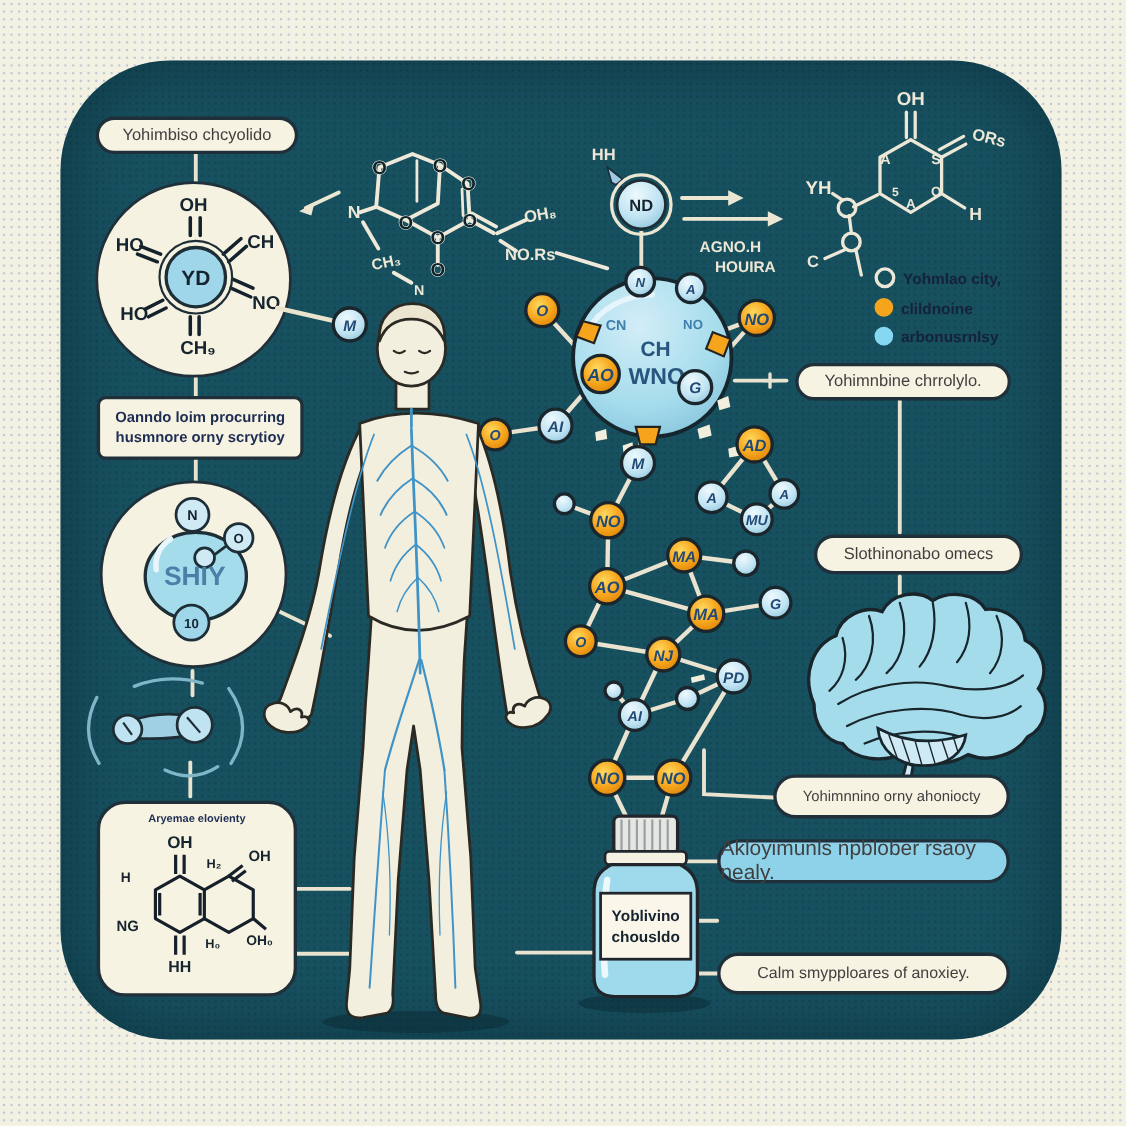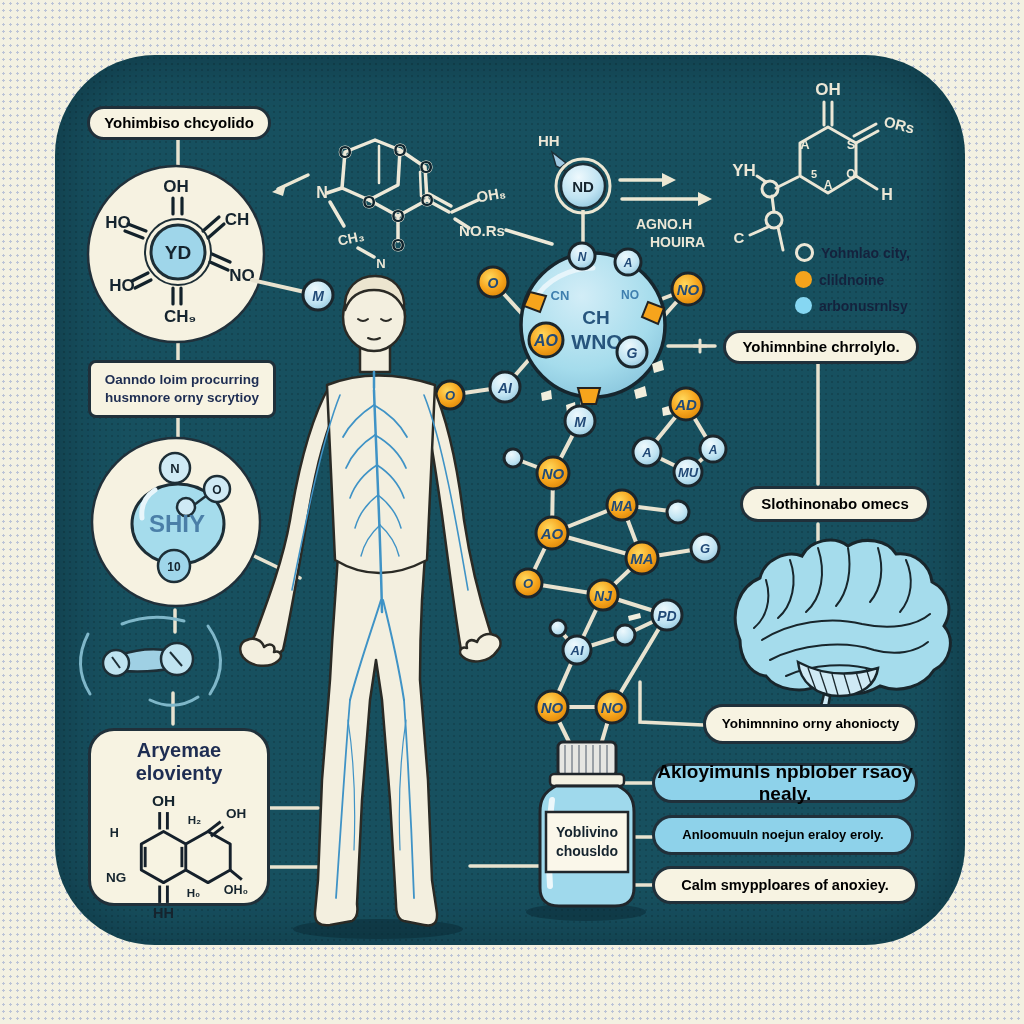--- a/index.html
+++ b/index.html
@@ -10,21 +10,21 @@
     background-size:7px 7px;}
   .panel{position:absolute;left:55px;top:55px;width:910px;height:890px;background:#17505f;
     border-radius:100px;box-shadow:inset 0 0 60px rgba(0,15,25,.4);}
   .panel::after{content:"";position:absolute;inset:0;border-radius:100px;
     background-image:radial-gradient(rgba(0,0,0,.14) 1px, transparent 1.2px);background-size:6px 6px;}
   .art{position:absolute;left:0;top:0;width:1024px;height:1024px;pointer-events:none;}
   .abs{position:absolute;box-sizing:border-box;}
   .title{left:250px;top:80px;width:500px;text-align:center;color:#f2eedd;font-size:36px;
     font-weight:bold;letter-spacing:1px;}
   .pill{background:#f7f3e2;border:3px solid #20303a;border-radius:22px;display:flex;
-    align-items:center;justify-content:center;color:#000000;font-weight:bold;text-align:center;
+    align-items:center;justify-content:center;color:#404040;font-weight:normal;
     line-height:1.15;}
   .pill.blue{background:#8ed2ea;}
   .boxy{background:#f7f3e2;border:3px solid #20303a;border-radius:8px;color:#1e2d52;
     font-weight:bold;text-align:center;}
   .legend{left:795px;top:243px;width:175px;}
   .legend .row{display:flex;align-items:center;gap:7px;margin-bottom:9px;}
   .legend .mk{width:17px;height:17px;border-radius:50%;flex:0 0 auto;}
   .mk.ring{background:transparent;border:3px solid #ece7d6;width:13px;height:13px;}
   .mk.orange{background:#f6a41c;}
   .mk.lblue{background:#86d7f2;}
@@ -423,21 +423,21 @@
   <div class="abs pill" style="left:87px;top:106px;width:184px;height:34px;font-size:15px;">
     <span>Yohimbiso chcyolido</span>
   </div>
 
   <div class="abs boxy" style="left:88px;top:360px;width:188px;height:58px;display:flex;flex-direction:column;justify-content:center;font-size:13.5px;line-height:1.3;">
     <span>Oanndo loim procurring</span>
     <span>husmnore orny scrytioy</span>
   </div>
 
   <div class="abs boxy" style="left:88px;top:728px;width:182px;height:178px;border-radius:26px;">
-    <div style="margin-top:8px;font-size:20px;">Aryemae elovienty</div>
+    <div style="margin-top:8px;font-size:10px;">Aryemae elovienty</div>
     <svg viewBox="0 0 182 150" style="width:176px;height:145px;display:block;">
       <g stroke="#15202b" stroke-width="3" fill="none" stroke-linejoin="round">
         <path d="M75,48 L98,61 L98,88 L75,101 L52,88 L52,61 Z"></path>
         <path d="M98,61 L121,48 L144,61 L144,88 L121,101 L98,88"></path>
         <line x1="56" y1="64" x2="56" y2="85"></line>
         <line x1="94" y1="64" x2="94" y2="85"></line>
         <line x1="71" y1="28" x2="71" y2="46"></line>
           <line x1="79" y1="28" x2="79" y2="46"></line>
         <line x1="71" y1="104" x2="71" y2="122"></line>
           <line x1="79" y1="104" x2="79" y2="122"></line>
@@ -484,19 +484,16 @@
   </div>
   <div class="abs pill" style="left:723px;top:330px;width:196px;height:34px;font-size:15px;">
     <span>Yohimnbine chrrolylo.</span>
   </div>
   <div class="abs pill" style="left:703px;top:704px;width:215px;height:40px;font-size:13.5px;">
     <span>Yohimnnino orny ahoniocty</span>
   </div>
   <div class="abs pill blue" style="left:652px;top:763px;width:266px;height:40px;font-size:19px;">
     <span>Akloyimunls npblober rsaoy nealy.</span>
   </div>
-  <div class="abs pill blue" style="left:652px;top:815px;width:262px;height:40px;font-size:13px;">
-    <span>Anloomuuln noejun eraloy eroly.</span>
-  </div>
   <div class="abs pill" style="left:652px;top:866px;width:266px;height:38px;font-size:14.5px;">
     <span>Calm smypploares of anoxiey.</span>
   </div>
 </div>
 
 </body></html>

